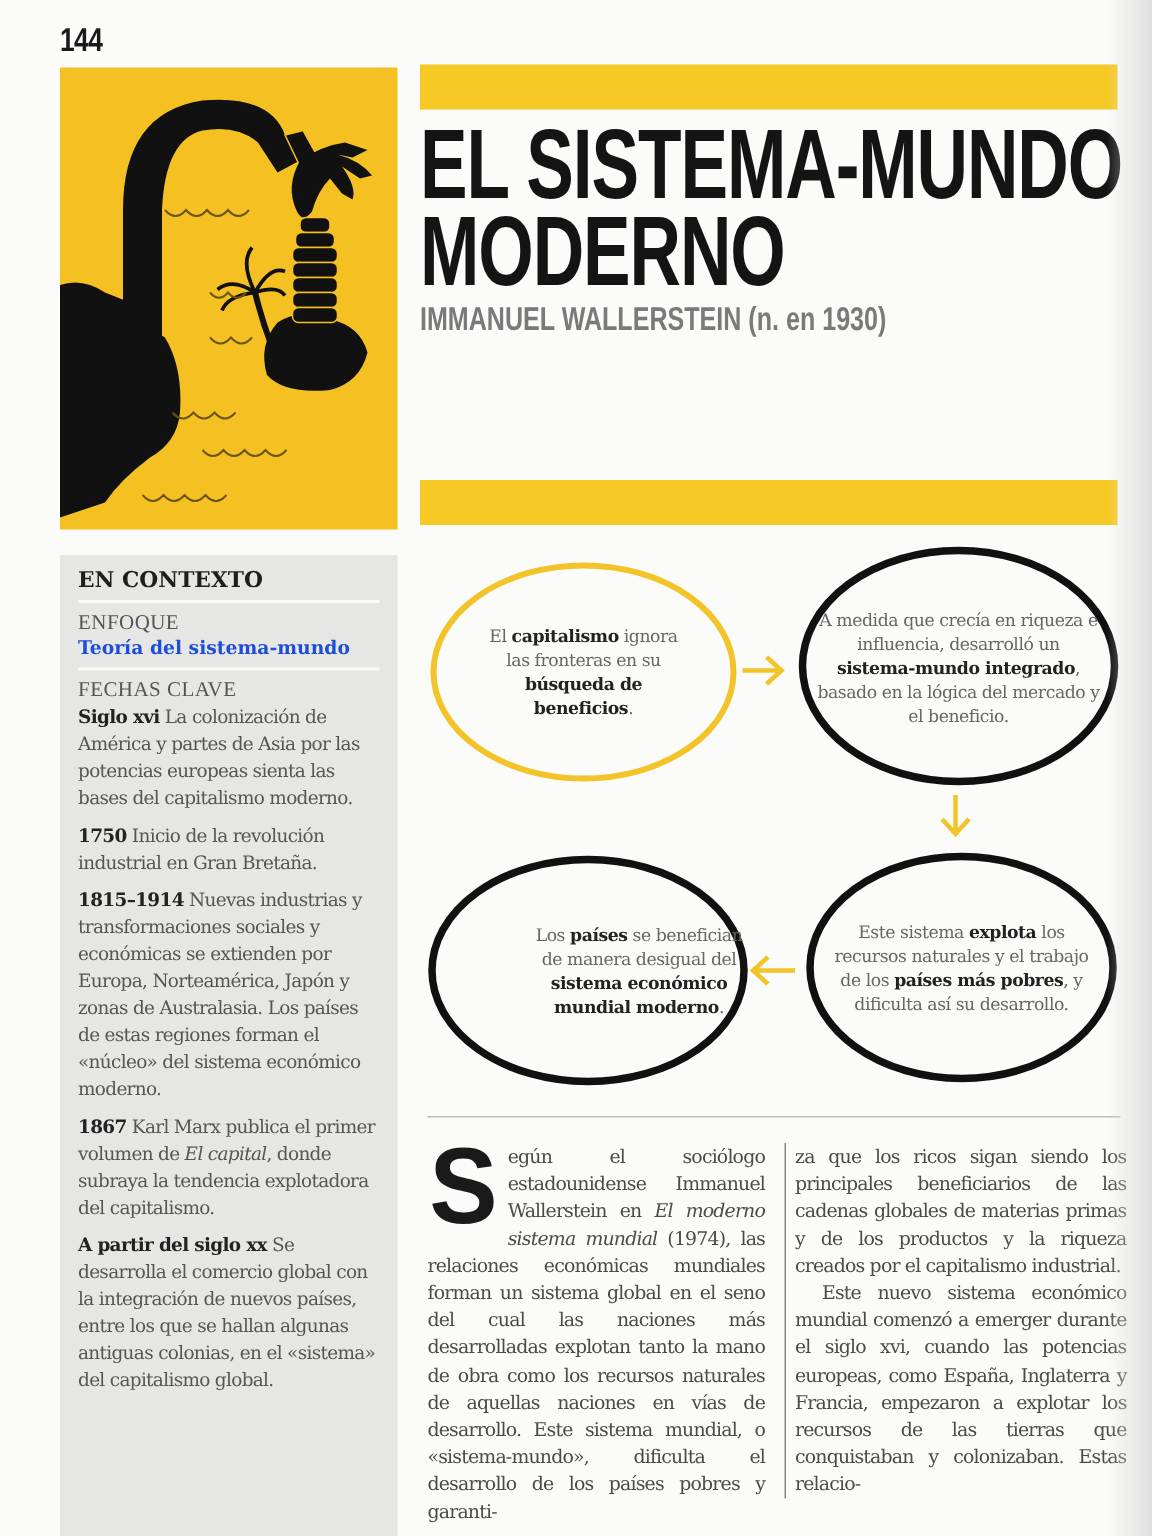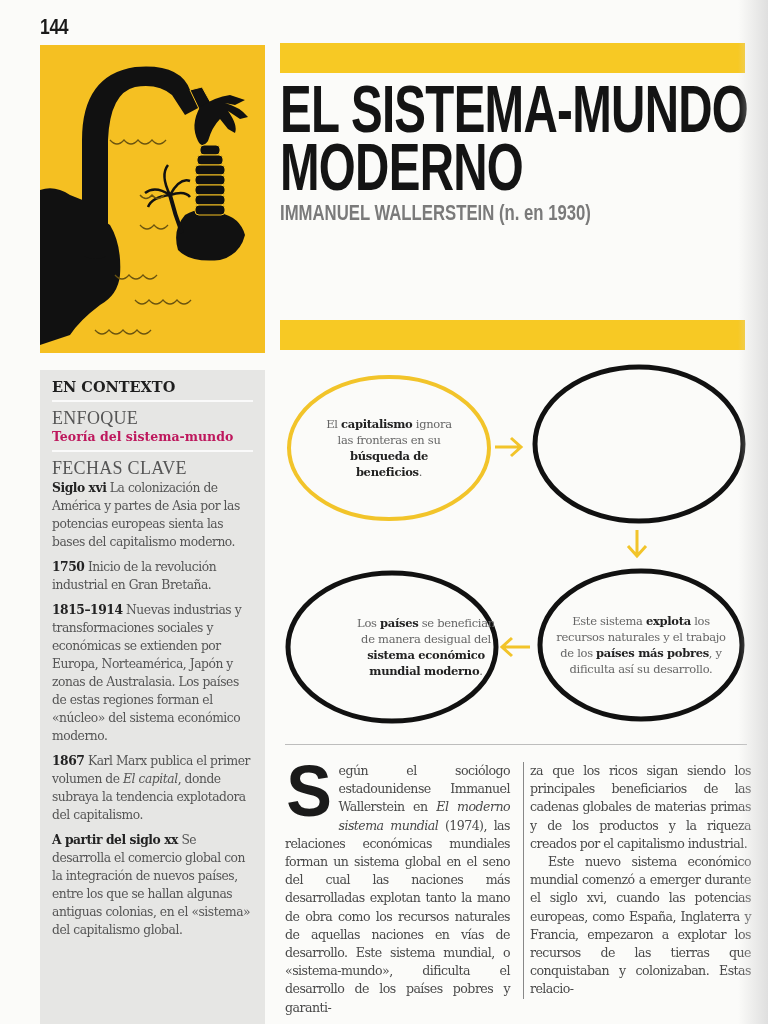--- a/index.html
+++ b/index.html
@@ -14,22 +14,22 @@
   .bar { position: absolute; left: 280px; width: 465px; height: 30px; background: #f7c924; }
   .bar.top { top: 43px; }
   .bar.bottom { top: 320px; }
   .title { position: absolute; left: 280px; top: 80px; font-family: "Liberation Sans", sans-serif; font-weight: bold;
     font-size: 66px; line-height: 58px; color: #141414; transform: scaleX(0.72); transform-origin: left top; white-space: nowrap; letter-spacing: -1px; }
   .subtitle { position: absolute; left: 280px; top: 200px; font-family: "Liberation Sans", sans-serif; font-weight: bold;
     font-size: 22px; color: #7a7a7a; transform: scaleX(0.76); transform-origin: left top; white-space: nowrap; }
 
   .context { position: absolute; left: 40px; top: 370px; width: 225px; height: 736px; background: #e6e6e4; padding: 8px 12px; }
   .context h2 { font-family: "DejaVu Serif", serif; font-weight: bold; font-size: 14.5px; color: #1e1e1e; padding-bottom: 5px; border-bottom: 2px solid #fafafa; margin-bottom: 6px; }
-  .context .label { font-size: 18px; color: #555; font-family: "Liberation Serif", serif; letter-spacing: 0.3px; }
-  .context .focus { font-size: 12.5px; font-weight: bold; color: #be185d; padding-bottom: 6px; border-bottom: 2px solid #fafafa; margin-bottom: 6px; }
+  .context .label { font-size: 14px; color: #555; font-family: "Liberation Serif", serif; letter-spacing: 0.3px; }
+  .context .focus { font-size: 12.5px; font-weight: bold; color: #1d4ed8; padding-bottom: 6px; border-bottom: 2px solid #fafafa; margin-bottom: 6px; }
   .context p { font-size: 12.3px; line-height: 18px; color: #555; margin-bottom: 7px; font-family: "DejaVu Serif", serif; letter-spacing: -0.45px; }
   .context p b { color: #222; }
 
   .flow { position: absolute; left: 280px; top: 370px; width: 470px; height: 360px; }
   .bubble { position: absolute; display: flex; align-items: center; justify-content: center; text-align: center;
     font-size: 11.5px; line-height: 16px; color: #666; font-family: "DejaVu Serif", serif; letter-spacing: -0.3px; }
   .bubble b { color: #222; }
   .bubble-svg { position: absolute; left: 0; top: 0; width: 100%; height: 100%; }
   .bubble .txt { position: relative; z-index: 1; }
 
@@ -116,20 +116,21 @@
   </div>
 
   <svg style="position:absolute; left:213px; top:65px; width:32px; height:24px;" viewBox="0 0 32 24">
       <path d="M2 12 L28 12 M18 3 L28 12 L18 21" stroke="#f2c42a" stroke-width="3" fill="none"></path>
     </svg>
 
   <div class="bubble" style="left:250px; top:-8px; width:218px; height:165px;">
     <svg class="bubble-svg" viewBox="0 0 218 165">
         <ellipse cx="109" cy="82" rx="104" ry="77" fill="none" stroke="#111" stroke-width="5"></ellipse>
       </svg>
+    <div class="txt" style="width:190px;"><span>A medida que crecía en riqueza e influencia, desarrolló un </span><b>sistema-mundo integrado</b><span>, basado en la lógica del mercado y el beneficio.</span></div>
   </div>
 
   <svg style="position:absolute; left:345px; top:158px; width:24px; height:32px;" viewBox="0 0 24 32">
       <path d="M12 2 L12 28 M3 18 L12 28 L21 18" stroke="#f2c42a" stroke-width="3" fill="none"></path>
     </svg>
 
   <div class="bubble" style="left:255px; top:196px; width:212px; height:158px;">
     <svg class="bubble-svg" viewBox="0 0 212 158">
         <ellipse cx="106" cy="79" rx="101" ry="74" fill="none" stroke="#111" stroke-width="5"></ellipse>
       </svg>

